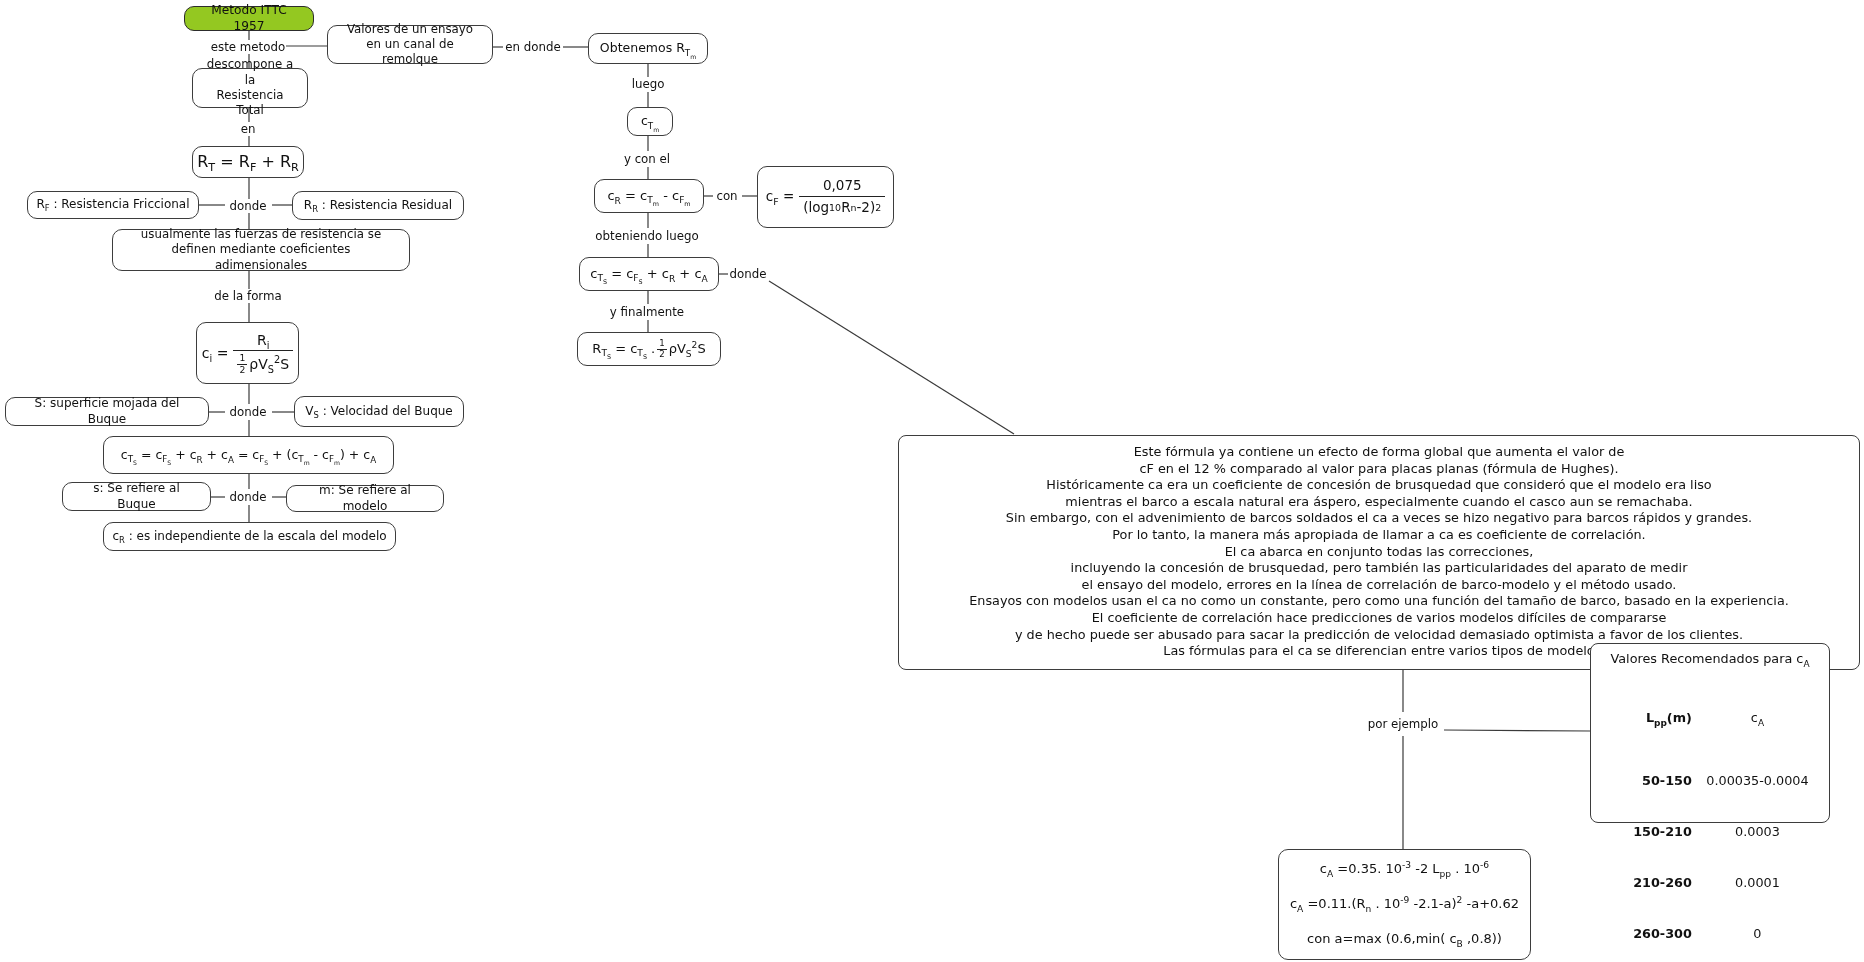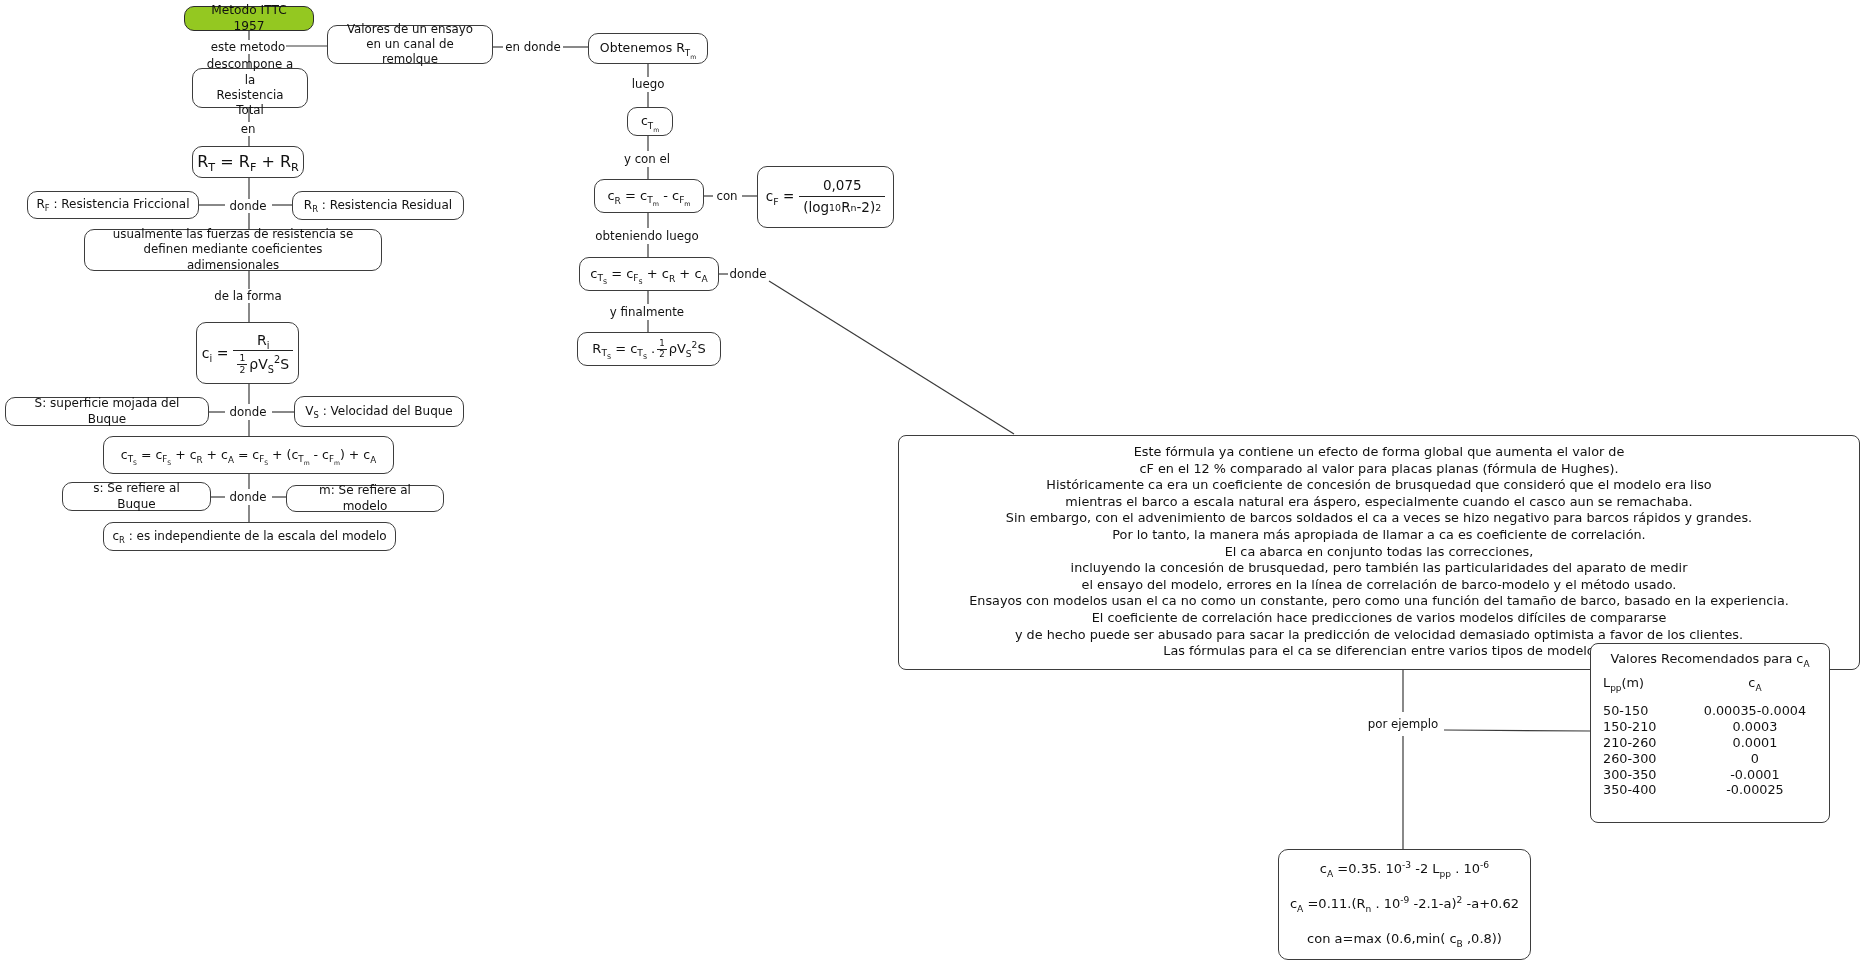--- a/index.html
+++ b/index.html
@@ -18,25 +18,25 @@
   .formula{white-space:nowrap;}
   .vfrac{display:inline-flex;flex-direction:column;align-items:center;margin-left:5px;}
   .vfrac>.num{display:block;padding:0 4px 1px;}
   .vfrac>.den{display:flex;align-items:center;justify-content:center;
               border-top:1px solid #222;padding:2px 4px 0;}
   .halffrac{display:inline-flex;flex-direction:column;align-items:center;
             font-size:0.66em;line-height:1.1;margin-right:2px;}
   .halffrac .hd{border-top:1px solid #222;padding:0 2px;}
   .bigbox{z-index:1;justify-content:flex-start;padding-top:8px;font-size:12.8px;
           line-height:16.6px;border-radius:8px;}
-  .tablebox{z-index:3;justify-content:flex-start;padding:6px 12px;font-size:12.8px;border-radius:8px;}
+  .tablebox{z-index:3;justify-content:flex-start;padding:6px 6px;font-size:12.8px;border-radius:8px;gap:35px;}
   .tbl-title{margin:1px 0 7px;white-space:nowrap;}
   .tbl-hrow,.tbl-row{display:flex;width:100%;line-height:15.8px;}
   .tbl-hrow{margin-bottom:13px;}
-  .tc1{width:42%;text-align:left;}
+  .tc1{width:42%;text-align:right;font-weight:bold;}
   .tc2{width:58%;text-align:center;}
   .cabox{z-index:2;justify-content:space-between;padding:11px 4px;font-size:13px;}
   .ca-line{white-space:nowrap;}
   .big-line{white-space:nowrap;}
 </style>
 </head>
 <body>
 
 <div id="canvas">
 
@@ -104,21 +104,21 @@
   </div>
 
   <div class="node formula" style="left:27px;top:191px;width:172px;height:28px;font-size:12px">
     <span>R<sub>F</sub> : Resistencia Friccional</span>
   </div>
 
   <div class="node formula" style="left:292px;top:191px;width:172px;height:29px;font-size:12px">
     <span>R<sub>R</sub> : Resistencia Residual</span>
   </div>
 
-  <div class="node" style="left:84px;top:229px;width:298px;height:42px">
+  <div class="node" style="left:112px;top:229px;width:298px;height:42px">
     <div>usualmente las fuerzas de resistencia se</div>
     <div>definen mediante coeficientes adimensionales</div>
   </div>
 
   <div class="node frow formula" style="left:196px;top:322px;width:103px;height:62px;font-size:14px">
     <span>c<sub>i</sub> =</span>
     <span class="vfrac">
       <span class="num">R<sub>i</sub></span>
       <span class="den">
         <span class="halffrac">

